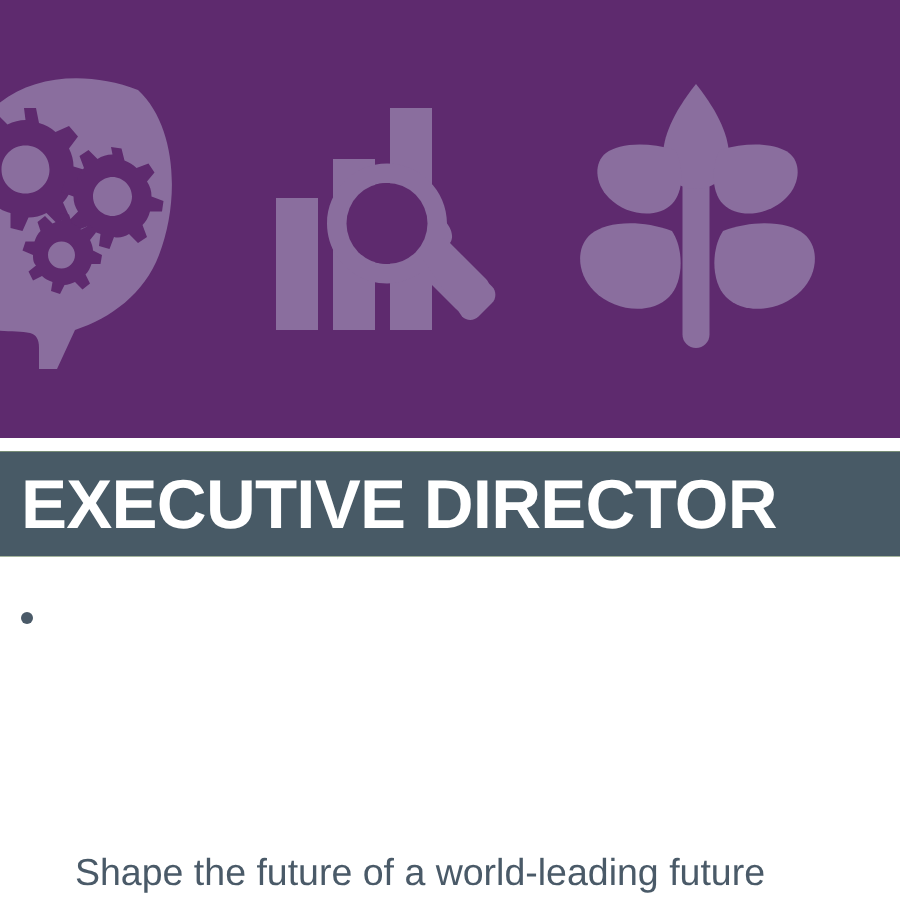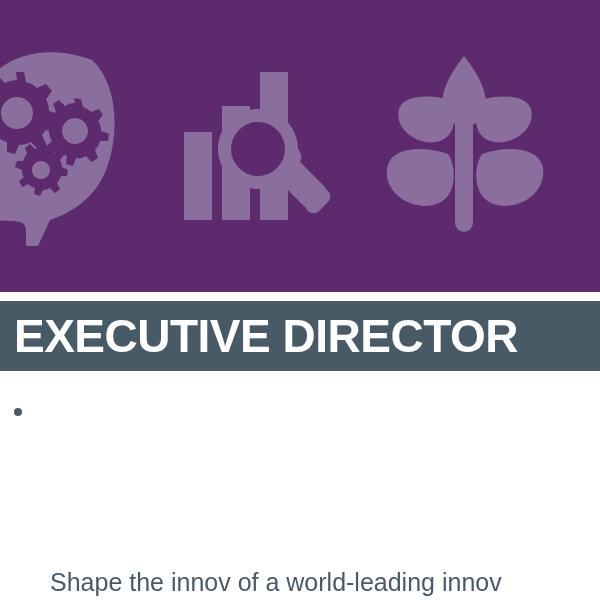--- a/index.html
+++ b/index.html
@@ -182,20 +182,20 @@
   <div class="title-bar">
     <h1 class="title-text">EXECUTIVE DIRECTOR</h1>
   </div>
 
   <div class="body-area">
     <ul class="bullet-list">
 
       <li class="bullet-item">
         <span class="bullet-dot"></span>
         <span class="bullet-text">
-          <span class="wrap-line">Shape the innov of a world-leading innov</span>
+          <span class="wrap-line">Shape the future of a world-leading future</span>
         </span>
       </li>
 
     </ul>
   </div>
 
 </div>
 
 </body></html>

